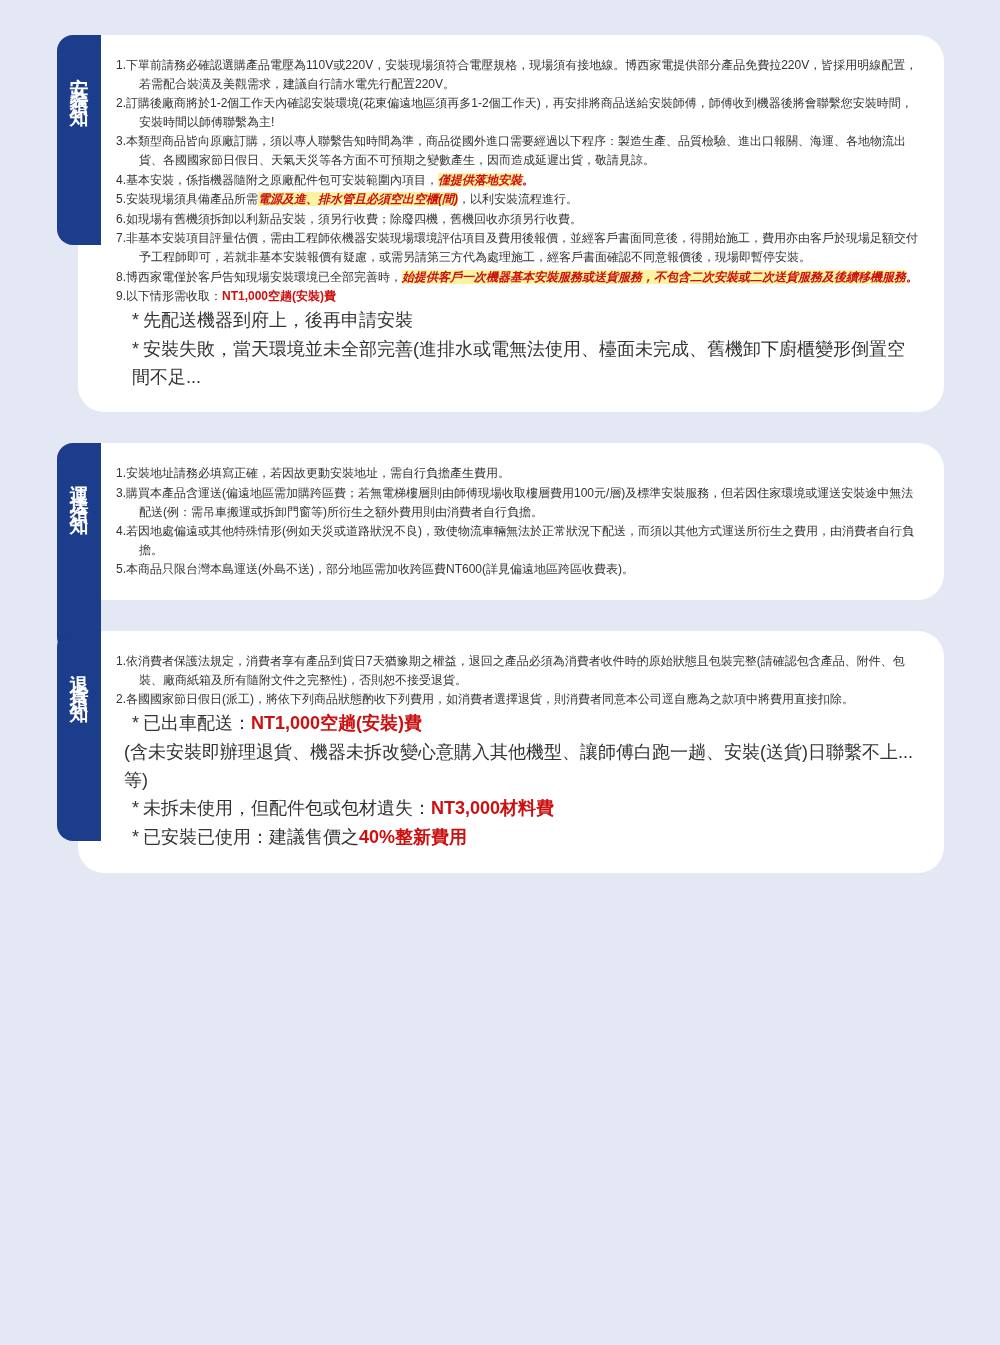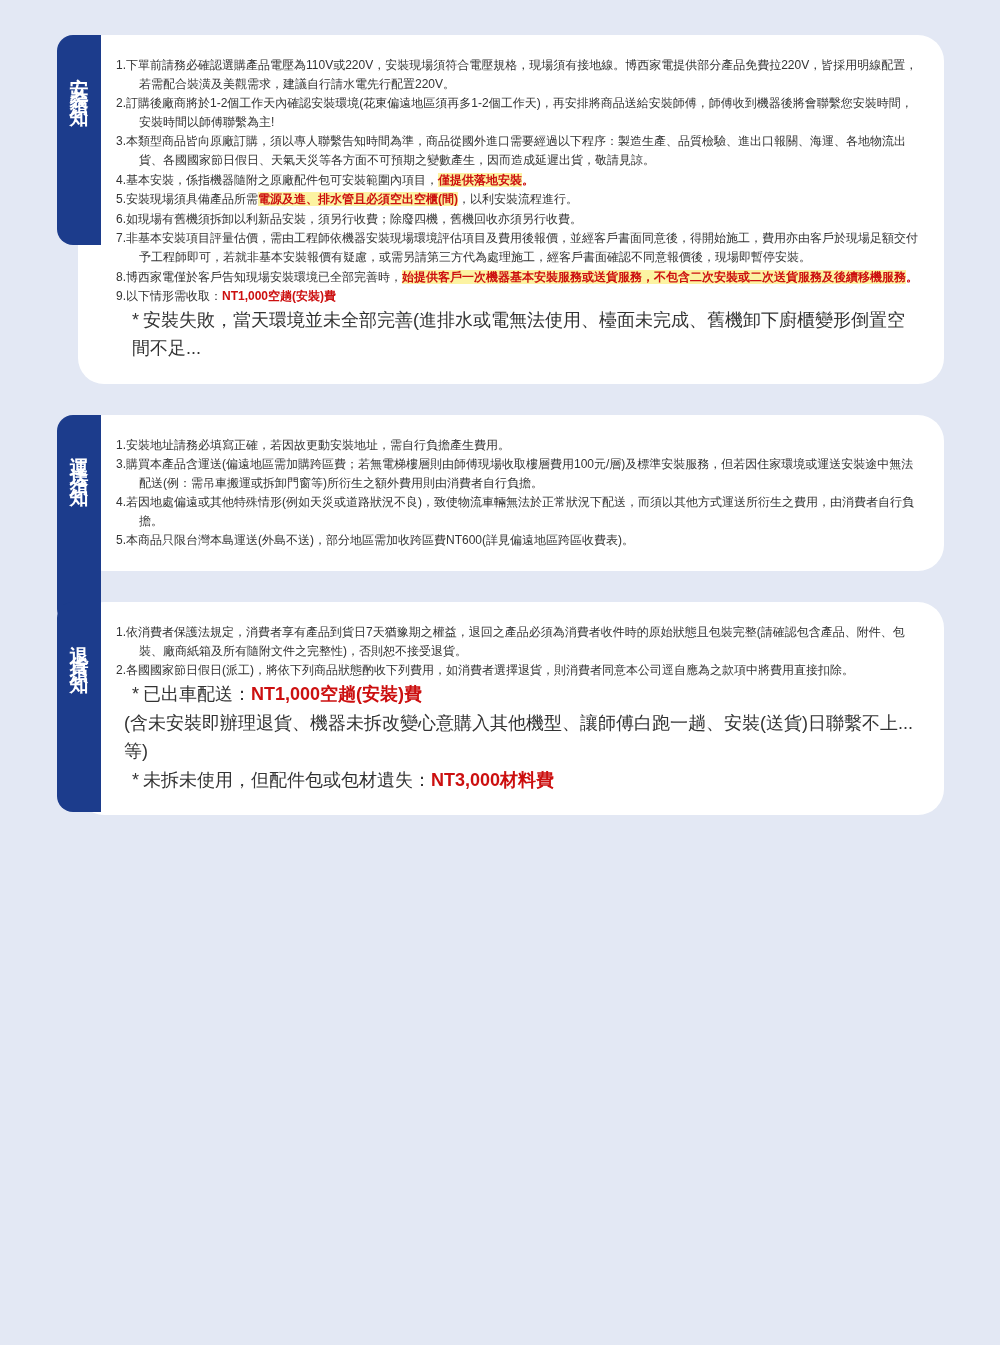--- a/index.html
+++ b/index.html
@@ -58,41 +58,42 @@
     line-height:1.55;
     color:#333333;
     padding-left:16px;
     text-indent:0;
     margin:1px 0;
   }
   .subitem.paren{padding-left:8px;}
   .star{margin-right:4px;}
   .seg-p{color:#333333;}
   .seg-r{color:#cc0f0f;font-weight:bold;}
-  .seg-h{color:#cc0f0f;font-weight:bold;background:#fcf3a2;}
+  .seg-h{color:#cc0f0f;font-weight:bold;background:#fcf3a2;font-style:italic;}
 </style>
 </head>
 <body>
 
 <div class="page">
 
   <div class="panel">
     <div class="panel-tab">
       <span class="tab-text">安裝須知</span>
     </div>
     <div class="item-list">
         <div class="item"><span class="num">1.</span><span class="seg-p">下單前請務必確認選購產品電壓為110V或220V，安裝現場須符合電壓規格，現場須有接地線。博西家電提供部分產品免費拉220V，皆採用明線配置，若需配合裝潢及美觀需求，建議自行請水電先行配置220V。</span></div>
         <div class="item"><span class="num">2.</span><span class="seg-p">訂購後廠商將於1-2個工作天內確認安裝環境(花東偏遠地區須再多1-2個工作天)，再安排將商品送給安裝師傅，師傅收到機器後將會聯繫您安裝時間，安裝時間以師傅聯繫為主!</span></div>
         <div class="item"><span class="num">3.</span><span class="seg-p">本類型商品皆向原廠訂購，須以專人聯繫告知時間為準，商品從國外進口需要經過以下程序：製造生產、品質檢驗、進出口報關、海運、各地物流出貨、各國國家節日假日、天氣天災等各方面不可預期之變數產生，因而造成延遲出貨，敬請見諒。</span></div>
         <div class="item"><span class="num">4.</span><span class="seg-p">基本安裝，係指機器隨附之原廠配件包可安裝範圍內項目，</span><span class="seg-h">僅提供落地安裝</span><span class="seg-r">。</span></div>
         <div class="item"><span class="num">5.</span><span class="seg-p">安裝現場須具備產品所需</span><span class="seg-h">電源及進、排水管且必須空出空櫃(間)</span><span class="seg-p">，以利安裝流程進行。</span></div>
         <div class="item"><span class="num">6.</span><span class="seg-p">如現場有舊機須拆卸以利新品安裝，須另行收費；除廢四機，舊機回收亦須另行收費。</span></div>
         <div class="item"><span class="num">7.</span><span class="seg-p">非基本安裝項目評量估價，需由工程師依機器安裝現場環境評估項目及費用後報價，並經客戶書面同意後，得開始施工，費用亦由客戶於現場足額交付予工程師即可，若就非基本安裝報價有疑慮，或需另請第三方代為處理施工，經客戶書面確認不同意報價後，現場即暫停安裝。</span></div>
         <div class="item"><span class="num">8.</span><span class="seg-p">博西家電僅於客戶告知現場安裝環境已全部完善時，</span><span class="seg-h">始提供客戶一次機器基本安裝服務或送貨服務，不包含二次安裝或二次送貨服務及後續移機服務</span><span class="seg-r">。</span></div>
         <div class="item"><span class="num">9.</span><span class="seg-p">以下情形需收取：</span><span class="seg-r">NT1,000空趟(安裝)費</span></div>
+        <div class="subitem"><span class="star">*</span><span class="seg-p">先配送機器到府上，後再申請安裝</span></div>
         <div class="subitem"><span class="star">*</span><span class="seg-p">安裝失敗，當天環境並未全部完善(進排水或電無法使用、檯面未完成、舊機卸下廚櫃變形倒置空間不足...</span></div>
       </div>
   </div>
 
   <div class="panel">
     <div class="panel-tab">
       <span class="tab-text">運送須知</span>
     </div>
     <div class="item-list">
         <div class="item"><span class="num">1.</span><span class="seg-p">安裝地址請務必填寫正確，若因故更動安裝地址，需自行負擔產生費用。</span></div>
@@ -105,16 +106,17 @@
   <div class="panel">
     <div class="panel-tab">
       <span class="tab-text">退貨須知</span>
     </div>
     <div class="item-list">
         <div class="item"><span class="num">1.</span><span class="seg-p">依消費者保護法規定，消費者享有產品到貨日7天猶豫期之權益，退回之產品必須為消費者收件時的原始狀態且包裝完整(請確認包含產品、附件、包裝、廠商紙箱及所有隨附文件之完整性)，否則恕不接受退貨。</span></div>
         <div class="item"><span class="num">2.</span><span class="seg-p">各國國家節日假日(派工)，將依下列商品狀態酌收下列費用，如消費者選擇退貨，則消費者同意本公司逕自應為之款項中將費用直接扣除。</span></div>
         <div class="subitem"><span class="star">*</span><span class="seg-p">已出車配送：</span><span class="seg-r">NT1,000空趟(安裝)費</span></div>
         <div class="subitem paren"><span class="seg-p">(含未安裝即辦理退貨、機器未拆改變心意購入其他機型、讓師傅白跑一趟、安裝(送貨)日聯繫不上...等)</span></div>
         <div class="subitem"><span class="star">*</span><span class="seg-p">未拆未使用，但配件包或包材遺失：</span><span class="seg-r">NT3,000材料費</span></div>
+        <div class="subitem"><span class="star">*</span><span class="seg-p">已安裝已使用：建議售價之</span><span class="seg-r">40%整新費用</span></div>
       </div>
   </div>
 
 </div>
 
 </body></html>

